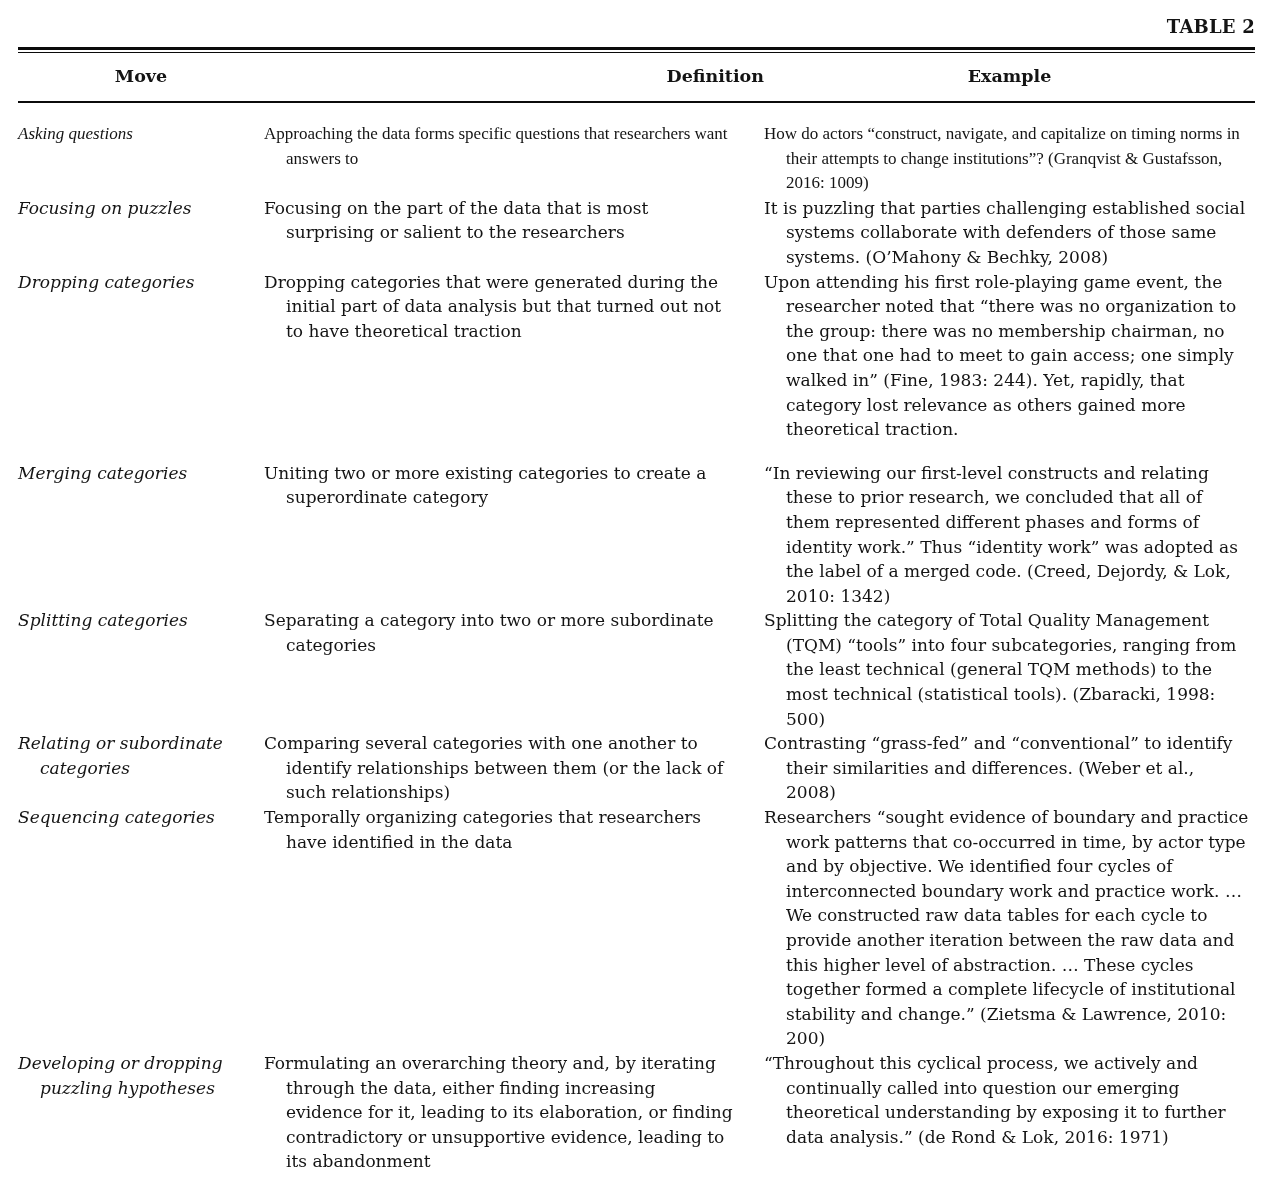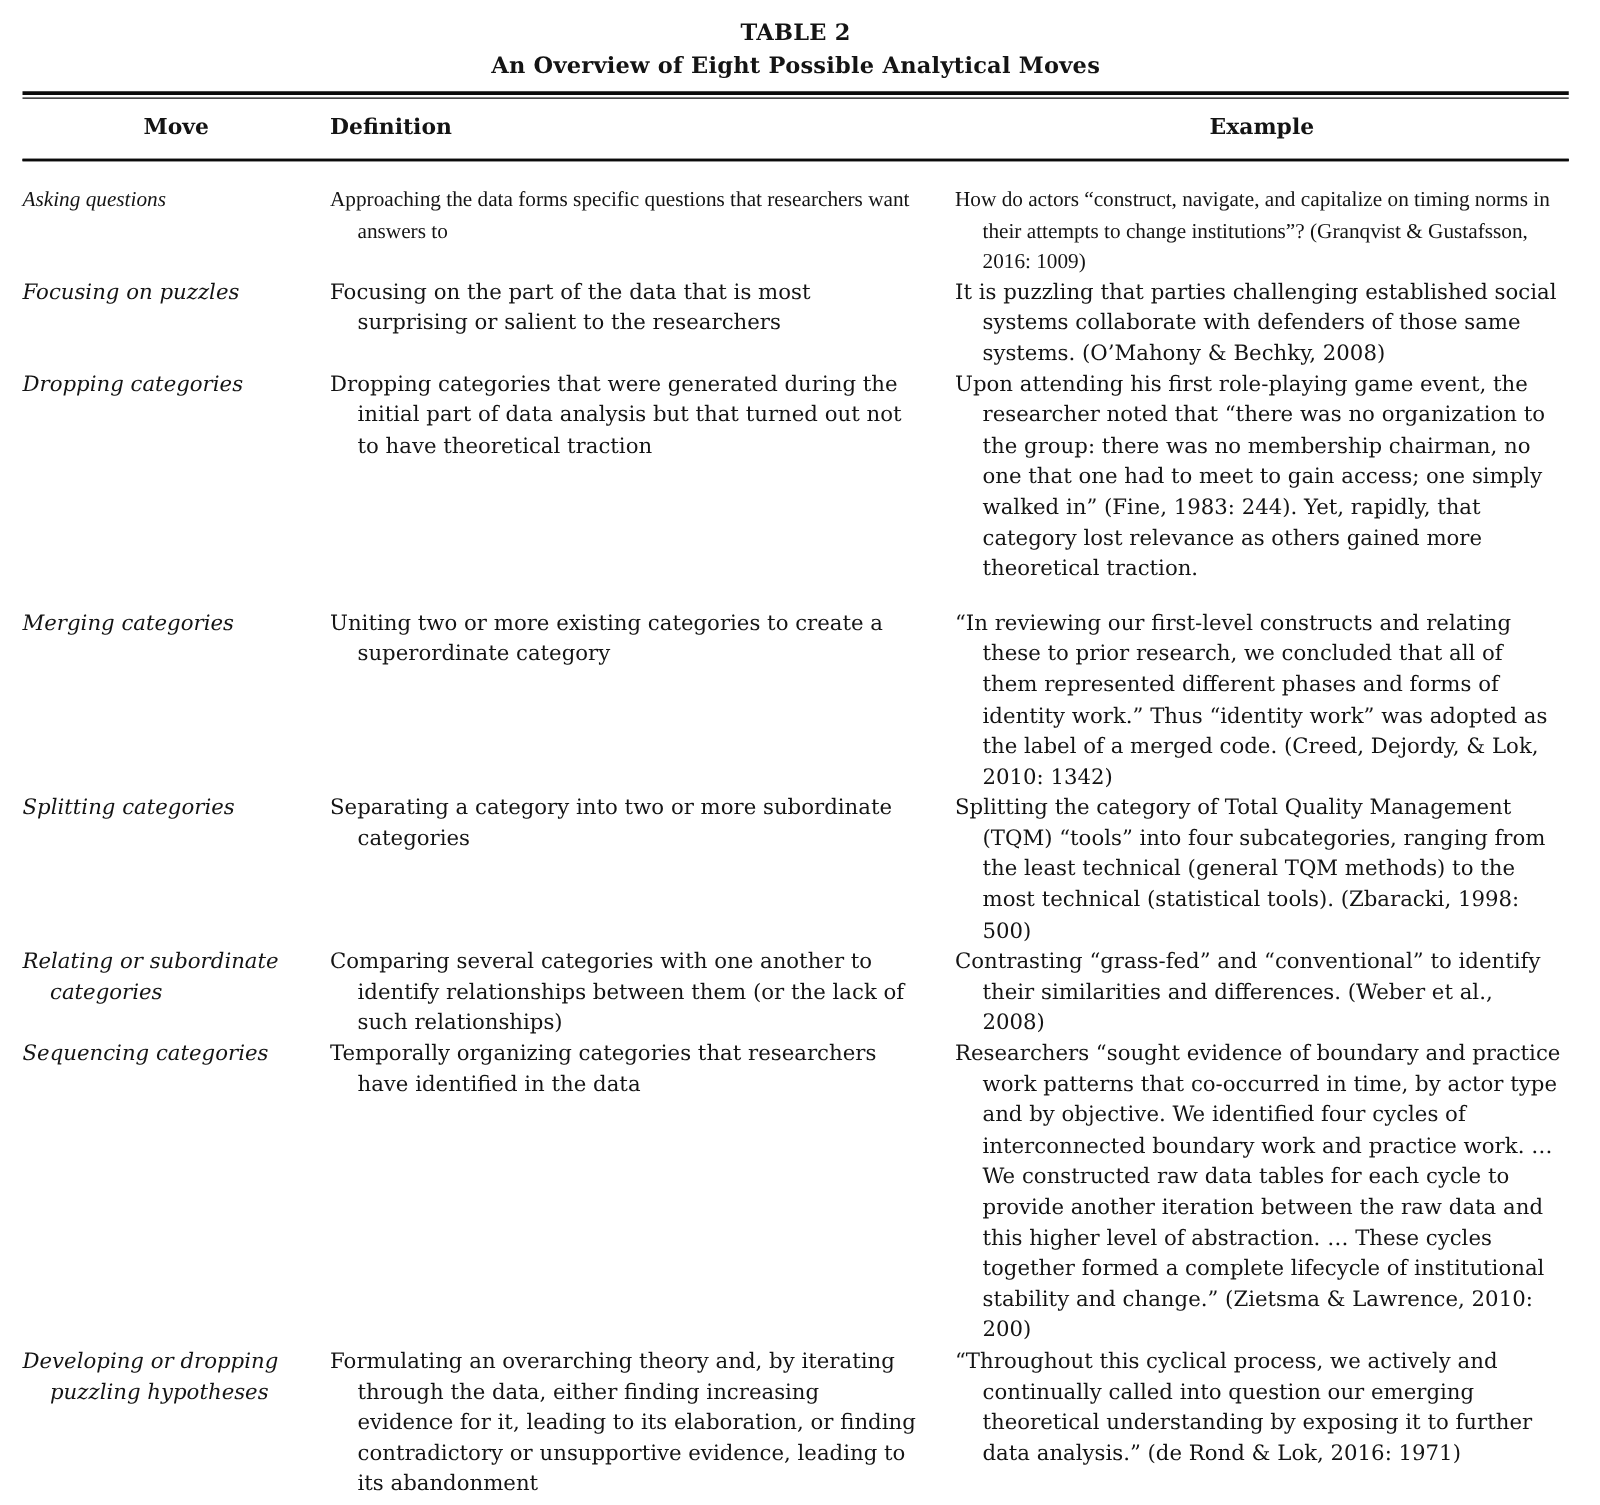--- a/index.html
+++ b/index.html
@@ -11,21 +11,21 @@
   }
   .page {
     width: 1280px;
     min-height: 1204px;
     box-sizing: border-box;
     padding: 14px 25px 0 18px;
     background: #ffffff;
   }
   .table-caption {
     width: 1237px;
-    text-align: center;
+    text-align: right;
     margin-bottom: 7px;
   }
   .table-label,
   .table-title {
     font-weight: bold;
     font-size: 18px;
     line-height: 26px;
     letter-spacing: 0.2px;
   }
   .rule-double {
@@ -45,21 +45,21 @@
   col.col-ex   { width: 491px; }
 
   thead th {
     font-weight: bold;
     font-size: 17.5px;
     padding: 13px 0 15px 0;
     border-bottom: 2px solid #0b0b0b;
     vertical-align: middle;
   }
   th.th-move { text-align: center; }
-  th.th-def  { text-align: left; }
+  th.th-def  { text-align: right; }
   th.th-ex   { }
 
   tbody td {
     vertical-align: top;
     line-height: 24.6px;
     padding: 0;
   }
   tbody tr:first-child td { padding-top: 19px; font-family: Liberation Serif, serif; }
   tbody tr:nth-child(3) td { padding-bottom: 19px; }
 
@@ -84,21 +84,20 @@
     box-sizing: border-box;
   }
 </style>
 </head>
 <body>
 
 <div class="page">
 
   <div class="table-caption">
     <div class="table-label">TABLE 2</div>
-    <div class="table-title">An Overview of Eight Possible Analytical Moves</div>
   </div>
 
   <div class="rule-double"></div>
 
   <table class="moves-table">
     <colgroup>
       <col class="col-move">
       <col class="col-def">
       <col class="col-ex">
     </colgroup>

